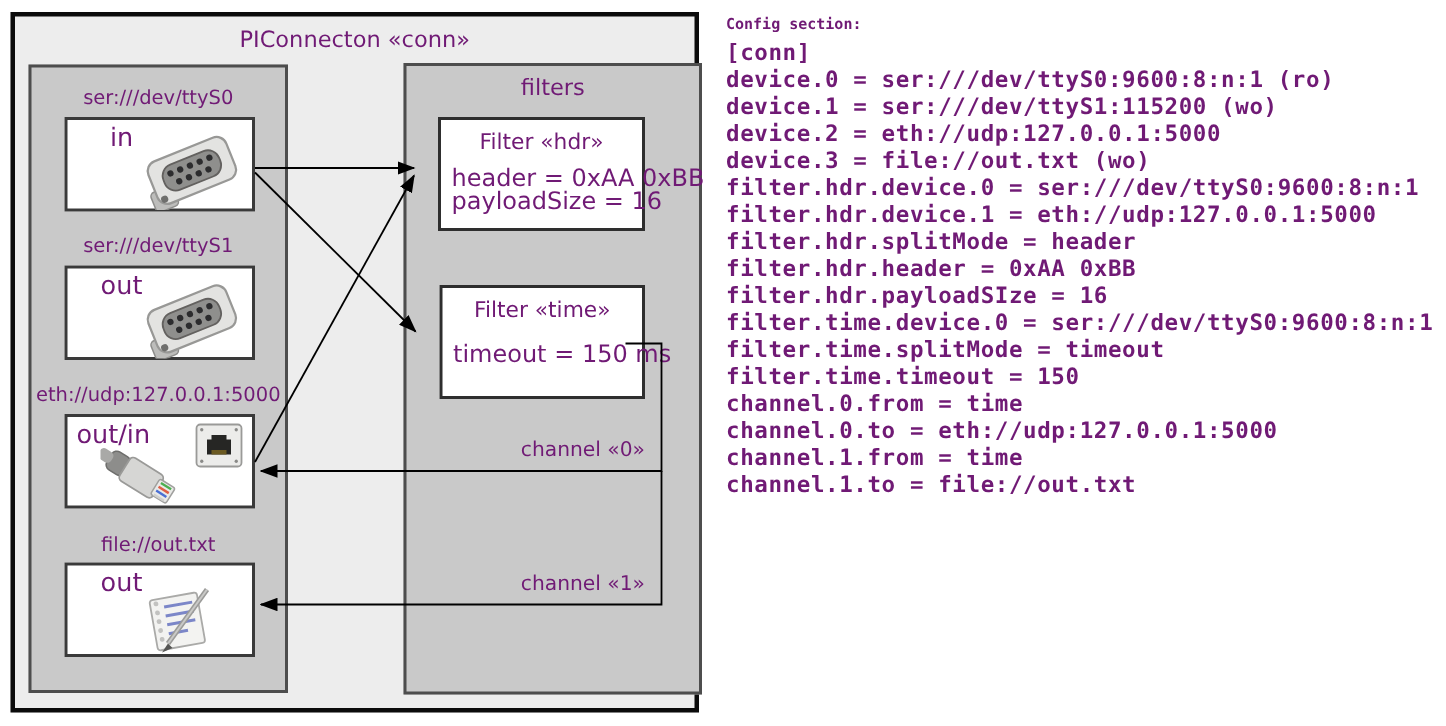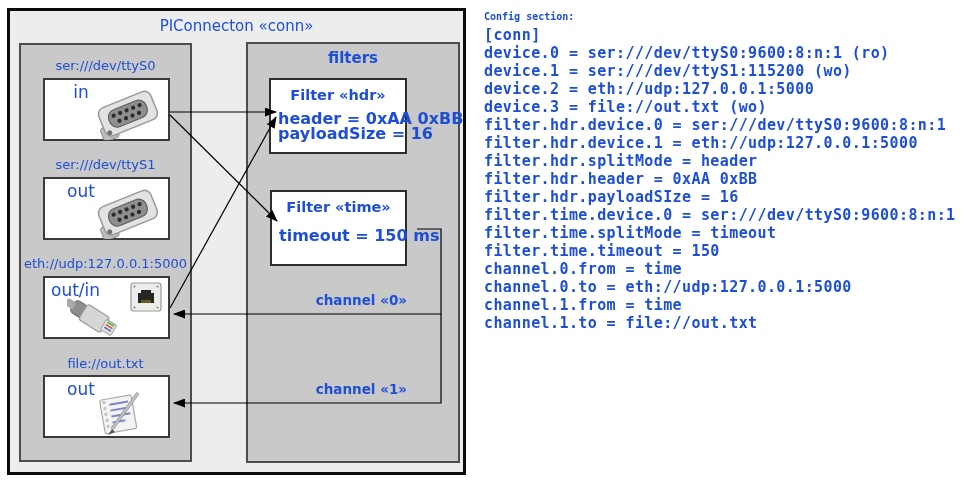--- a/index.html
+++ b/index.html
@@ -1,35 +1,35 @@
 <!DOCTYPE html>
 <html><head>
 <meta charset="utf-8">
 <style>
   * { margin:0; padding:0; box-sizing:border-box; }
   html,body { background:#ffffff; }
   .stage {
     position:relative; width:964px; height:484px;
     background:#ffffff; overflow:hidden;
-    font-family:"DejaVu Sans", sans-serif; color:#1d4ed8;
+    font-family:"DejaVu Sans", sans-serif; color:#701a75;
   }
   
   .outer-box {
     position:absolute; left:7px; top:8px; width:459px; height:467px;
     background:#ededed; border:3px solid #0b0b0b;
   }
   .outer-title {
     position:absolute; left:0; top:7px; width:100%;
     text-align:center; font-size:15px; line-height:16px;
   }
   .group-box {
     position:absolute; background:#c9c9c9; border:2px solid #4d4d4d;
   }
   .devices-group { left:9px; top:32px; width:173px; height:419px;padding-left:36px; }
-  .filters-group { left:236px; top:31px; width:214px; height:421px;font-weight:bold; }
+  .filters-group { left:259px; top:31px; width:199px; height:421px; }
   .filters-title {
     position:absolute; top:6px; left:0; width:100%;
     text-align:center; font-size:15px; line-height:17px;
   }
   
   .device-label {
     position:absolute; left:0; width:100%; text-align:center;
     font-size:13px; line-height:17px; white-space:nowrap;
   }
   .device-box {

